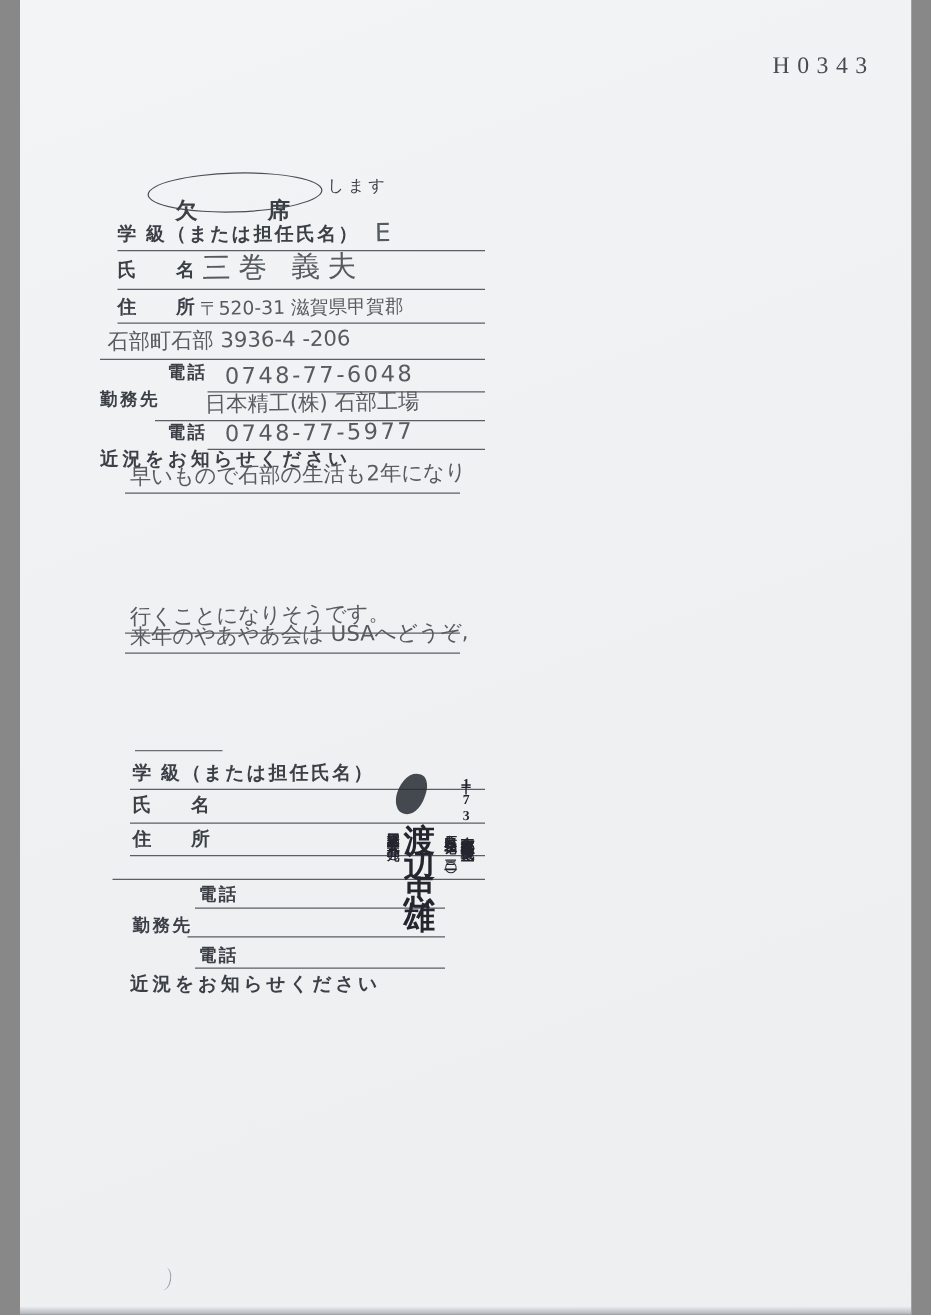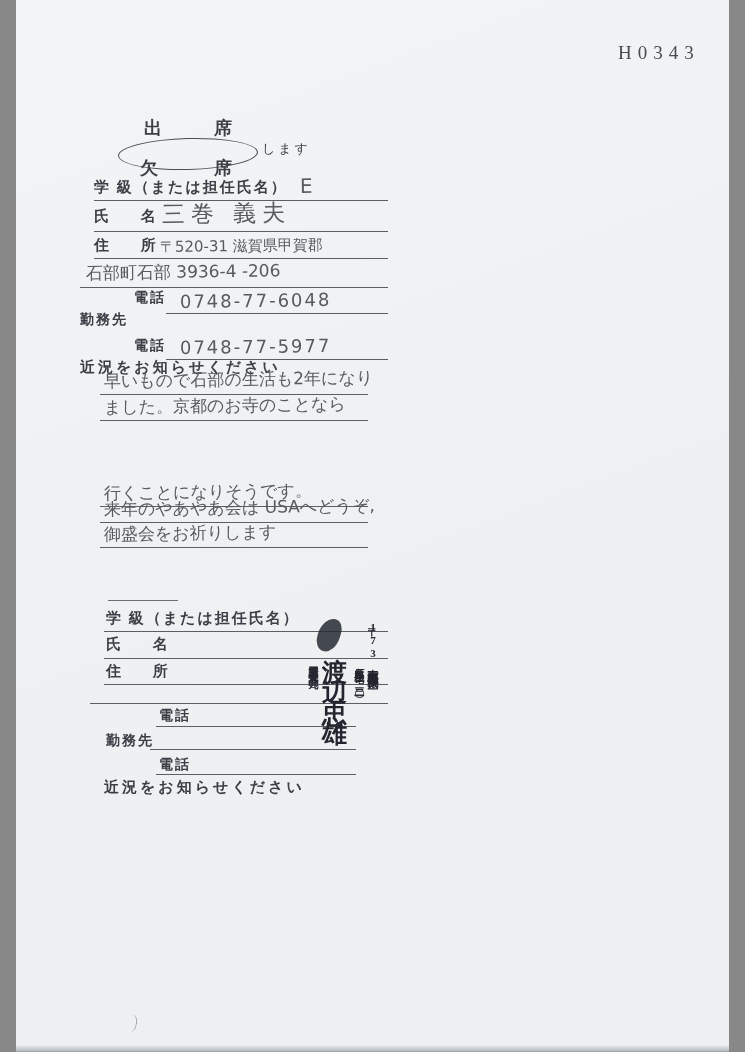--- a/index.html
+++ b/index.html
@@ -75,21 +75,20 @@
     transform:rotate(8deg);
   }
 </style>
 </head>
 <body>
 
 <div id="paper">
 
   <div class="abs code" style="left:602px;top:42px;">H0343</div>
 
-  <div class="abs print" style="left:128px;top:116px;font-size:18px;letter-spacing:52px;">出席</div>
   <div class="abs oval" style="left:102px;top:138px;width:138px;height:30px;"></div>
   <div class="abs print" style="left:124px;top:156px;font-size:18px;letter-spacing:56px;">欠席</div>
   <div class="abs print" style="left:246px;top:140px;font-size:13px;letter-spacing:3px;font-weight:normal;">します</div>
 
   <div class="abs rule" style="left:78px;top:174px;width:294px;height:26px;">
     <span class="print" style="position:absolute;left:0;bottom:3px;">学 級（または担任氏名）</span>
     <span class="hand" style="position:absolute;left:206px;bottom:2px;font-size:20px;">E</span>
   </div>
 
   <div class="abs rule" style="left:78px;top:202px;width:294px;height:29px;">
@@ -105,42 +104,39 @@
   <div class="abs rule" style="left:64px;top:260px;width:308px;height:27px;">
     <span class="hand" style="position:absolute;left:6px;bottom:2px;font-size:17px;">石部町石部 3936-4 -206</span>
   </div>
 
   <div class="abs print" style="left:118px;top:289px;font-size:14px;">電話</div>
   <div class="abs rule" style="left:150px;top:288px;width:222px;height:25px;">
     <span class="hand" style="position:absolute;left:14px;bottom:1px;font-size:18px;letter-spacing:2px;">0748-77-6048</span>
   </div>
 
   <div class="abs print" style="left:64px;top:311px;font-size:14px;">勤務先</div>
+  <div class="abs rule" style="left:108px;top:310px;width:264px;height:26px;">
+    <span class="hand" style="position:absolute;left:40px;bottom:1px;font-size:17px;">日本精工(株) 石部工場</span>
+  </div>
 
   <div class="abs print" style="left:118px;top:337px;font-size:14px;">電話</div>
   <div class="abs rule" style="left:150px;top:335px;width:222px;height:24px;">
     <span class="hand" style="position:absolute;left:14px;bottom:1px;font-size:18px;letter-spacing:2px;">0748-77-5977</span>
   </div>
 
   <div class="abs print" style="left:64px;top:358px;font-size:15px;letter-spacing:3px;">近況をお知らせください</div>
 
   <div class="msg-line" style="top:368px;">
     <span class="hand">早いもので石部の生活も2年になり</span>
     </div>
-  <div class="msg-line" style="top:394px;">
-    <span class="hand">ました。京都のお寺のことなら</span>
-    </div>
   <div class="msg-line" style="top:470px;margin-top:10px;">
     <span class="hand">行くことになりそうです。</span>
     </div>
   <div class="msg-line" style="top:496px;">
     <span class="hand">来年のやあやあ会は USAへどうぞ,</span>
-    </div>
-  <div class="msg-line" style="top:521px;">
-    <span class="hand">御盛会をお祈りします</span>
     </div>
 
   <div class="abs rule-soft" style="left:92px;top:586px;width:70px;height:14px;"></div>
 
   <div class="abs rule" style="left:88px;top:606px;width:284px;height:25px;">
     <span class="print" style="position:absolute;left:2px;bottom:3px;">学 級（または担任氏名）</span>
   </div>
   <div class="abs rule" style="left:88px;top:632px;width:284px;height:26px;">
     <span class="print" style="position:absolute;left:2px;bottom:4px;letter-spacing:14px;">氏 名</span>
   </div>

